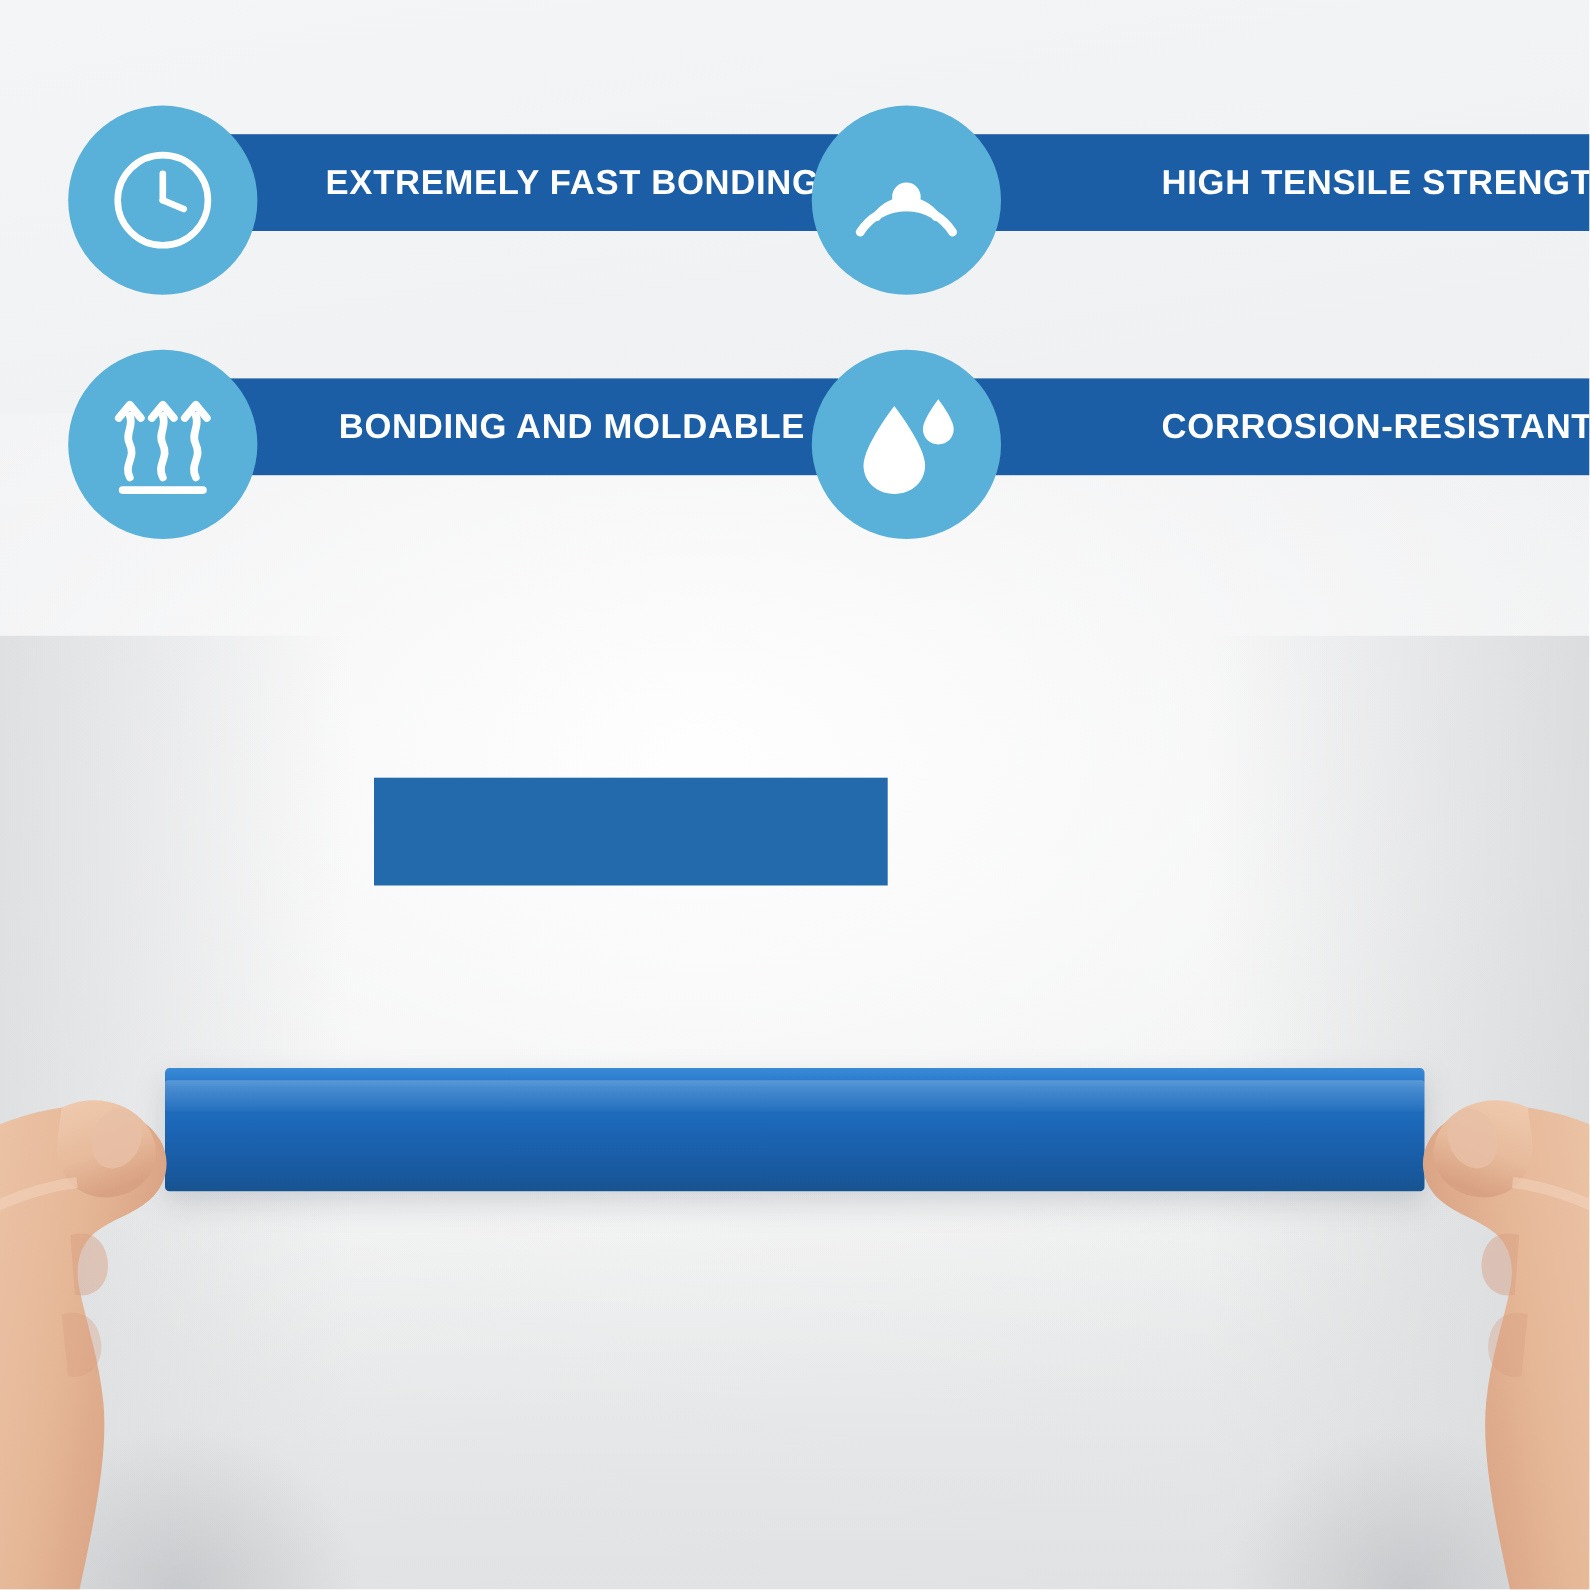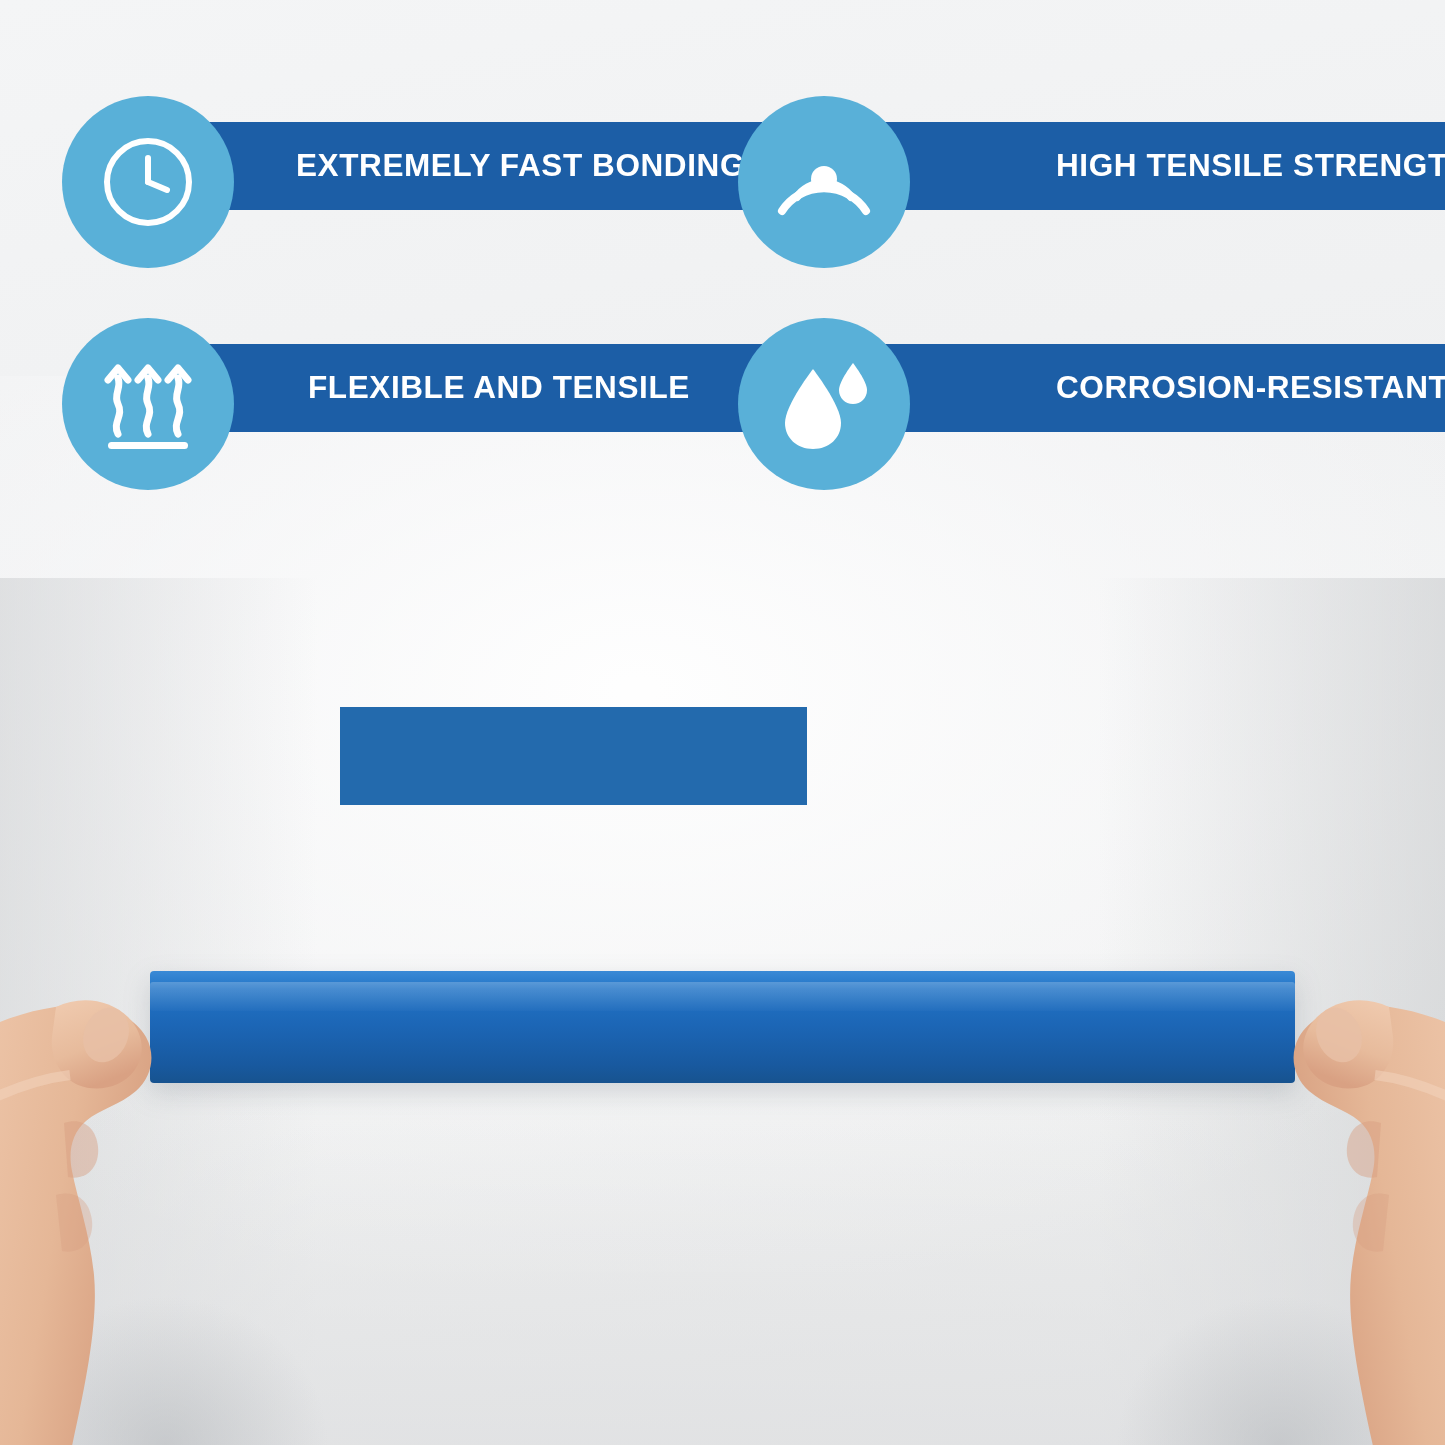--- a/index.html
+++ b/index.html
@@ -205,21 +205,21 @@
         <svg width="106" height="106" viewBox="0 0 106 106" aria-hidden="true">
           <circle cx="53" cy="50" r="13" fill="#ffffff"></circle>
           <path d="M26 68 A33 33 0 0 1 80 68" fill="none" stroke="#ffffff" stroke-width="8" stroke-linecap="round"></path>
           <path d="M11 82 A50 50 0 0 1 95 82" fill="none" stroke="#ffffff" stroke-width="8" stroke-linecap="round"></path>
         </svg>
       </div>
     </div>
 
     <div class="feature" id="feat-2">
       <div class="feature-bar">
-        <span class="feature-label">FLEXIBLE AND TENSILE</span>
+        <span class="feature-label">BONDING AND MOLDABLE</span>
       </div>
       <div class="feature-circle">
         <svg width="108" height="108" viewBox="0 0 108 108" aria-hidden="true">
           <g fill="none" stroke="#ffffff" stroke-width="7" stroke-linecap="round" stroke-linejoin="round">
             <path d="M24 84 C18 72 30 66 24 54 C19 44 28 38 24 28"></path>
             <path d="M14 30 L24 18 L34 30"></path>
             <path d="M54 84 C48 72 60 66 54 54 C49 44 58 38 54 28"></path>
             <path d="M44 30 L54 18 L64 30"></path>
             <path d="M84 84 C78 72 90 66 84 54 C79 44 88 38 84 28"></path>
             <path d="M74 30 L84 18 L94 30"></path>

